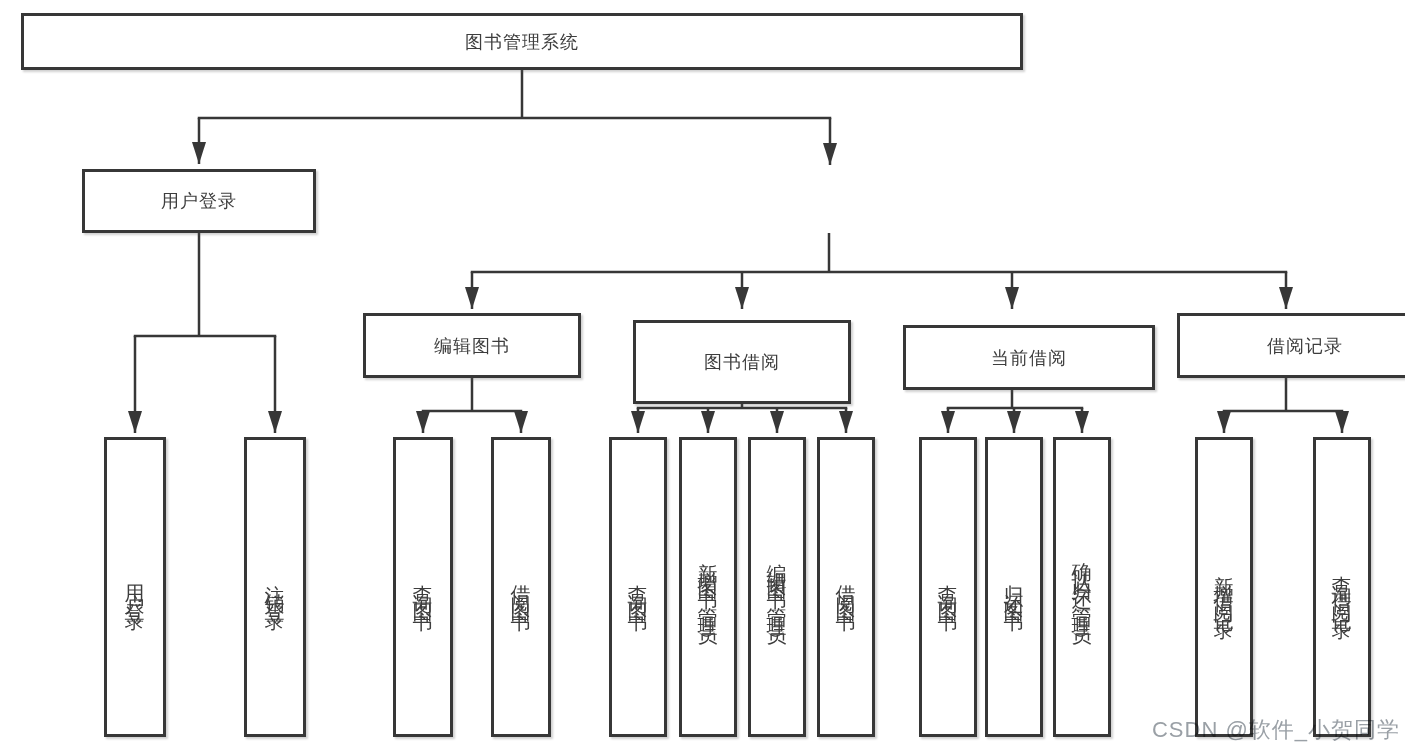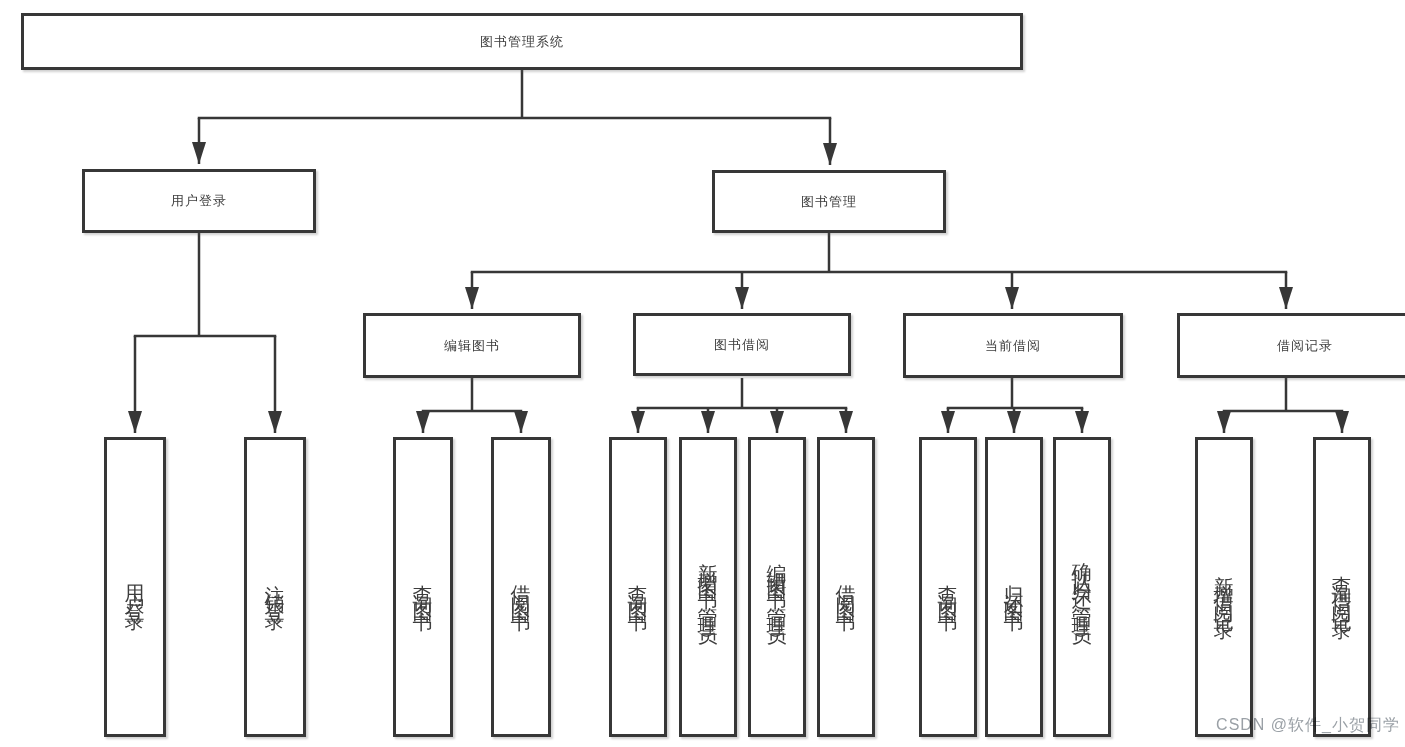--- a/index.html
+++ b/index.html
@@ -27,35 +27,35 @@
     background: #ffffff;
     border: 3px solid #373737;
     color: #3d3d3d;
     display: flex;
     align-items: center;
     justify-content: center;
     z-index: 2;
     box-shadow: 2px 2px 2px rgba(90,90,90,0.28);
   }
   .hbox {
-    font-size: 13px;
+    font-size: 18px;
     letter-spacing: 1px;
   }
   .vbox {
     writing-mode: vertical-rl;
     text-orientation: mixed;
     font-size: 20px;
     letter-spacing: 9px;
     line-height: 1;
   }
   .watermark {
     position: absolute;
     right: 5px;
     top: 715px;
-    font-size: 16px;
+    font-size: 22px;
     color: #9aa0a6;
     letter-spacing: 1px;
     z-index: 3;
     mix-blend-mode: multiply;
     white-space: nowrap;
   }
 </style>
 </head>
 <body>
 
@@ -122,25 +122,24 @@
         <path d="M1224,411 V433" marker-end="url(#arrow)"></path>
         <path d="M1342,411 V433" marker-end="url(#arrow)"></path>
       </g>
 
     </g>
   </svg>
 
   <div class="node hbox" style="left:21px; top:13px; width:1002px; height:57px;">图书管理系统</div>
 
   <div class="node hbox" style="left:82px; top:169px; width:234px; height:64px;">用户登录</div>
-  <div class="node hbox" style="left:712px; top:170px; width:234px; height:63px;">图书管理</div>
 
   <div class="node hbox" style="left:363px; top:313px; width:218px; height:65px;">编辑图书</div>
-  <div class="node hbox" style="left:633px; top:313px; width:218px; height:63px;">图书借阅</div>
-  <div class="node hbox" style="left:903px; top:313px; width:220px; height:65px;">当前借阅</div>
+  <div class="node hbox" style="left:633px; top:320px; width:218px; height:84px;">图书借阅</div>
+  <div class="node hbox" style="left:903px; top:325px; width:252px; height:65px;">当前借阅</div>
   <div class="node hbox" style="left:1177px; top:313px; width:256px; height:65px;">借阅记录</div>
 
   <div class="node vbox" style="left:104px; top:437px; width:62px; height:300px;">用户登录</div>
   <div class="node vbox" style="left:244px; top:437px; width:62px; height:300px;">注销登录</div>
 
   <div class="node vbox" style="left:393px; top:437px; width:60px; height:300px;">查询图书</div>
   <div class="node vbox" style="left:491px; top:437px; width:60px; height:300px;">借阅图书</div>
 
   <div class="node vbox" style="left:609px; top:437px; width:58px; height:300px;">查询图书</div>
   <div class="node vbox" style="left:679px; top:437px; width:58px; height:300px;">新增图书（管理员）</div>

